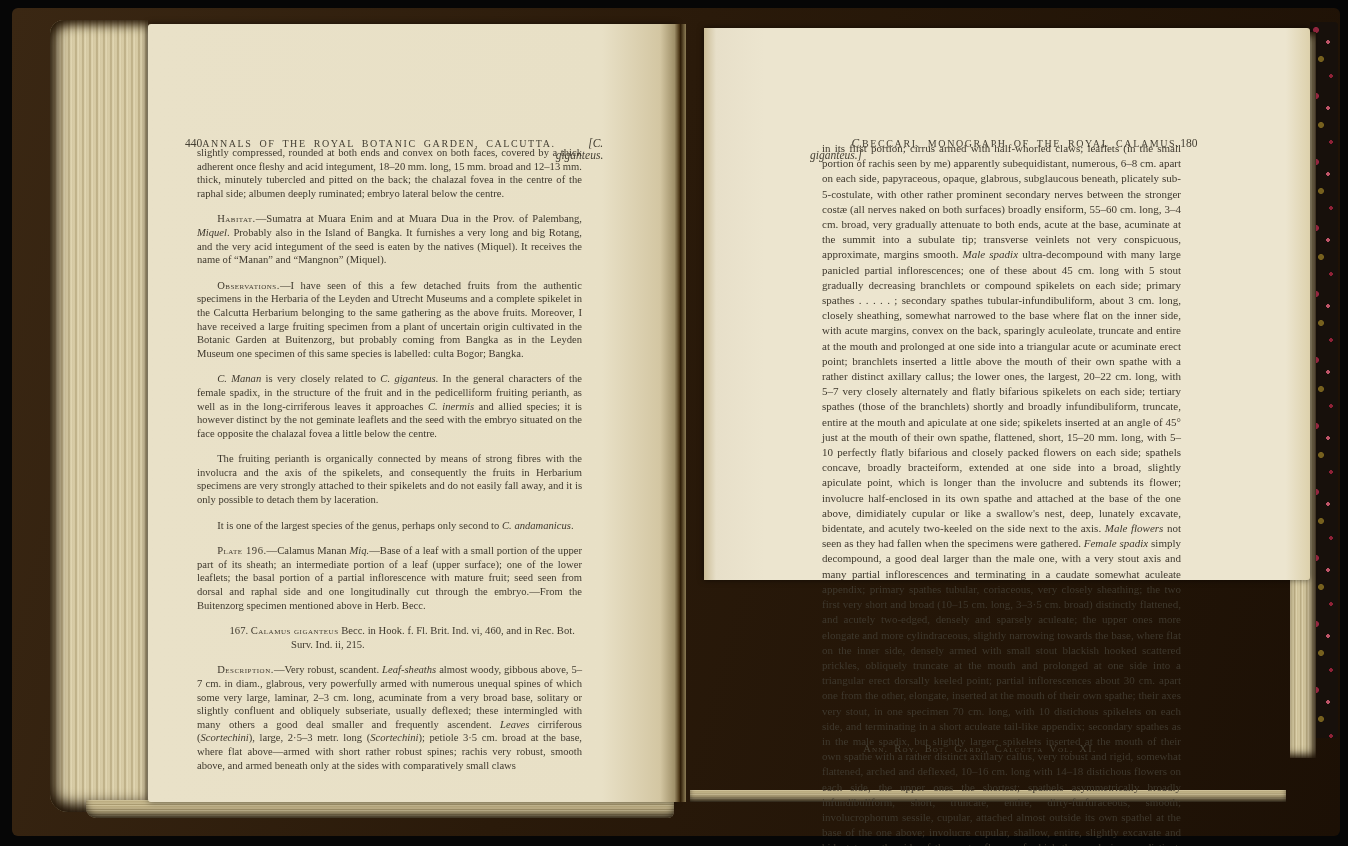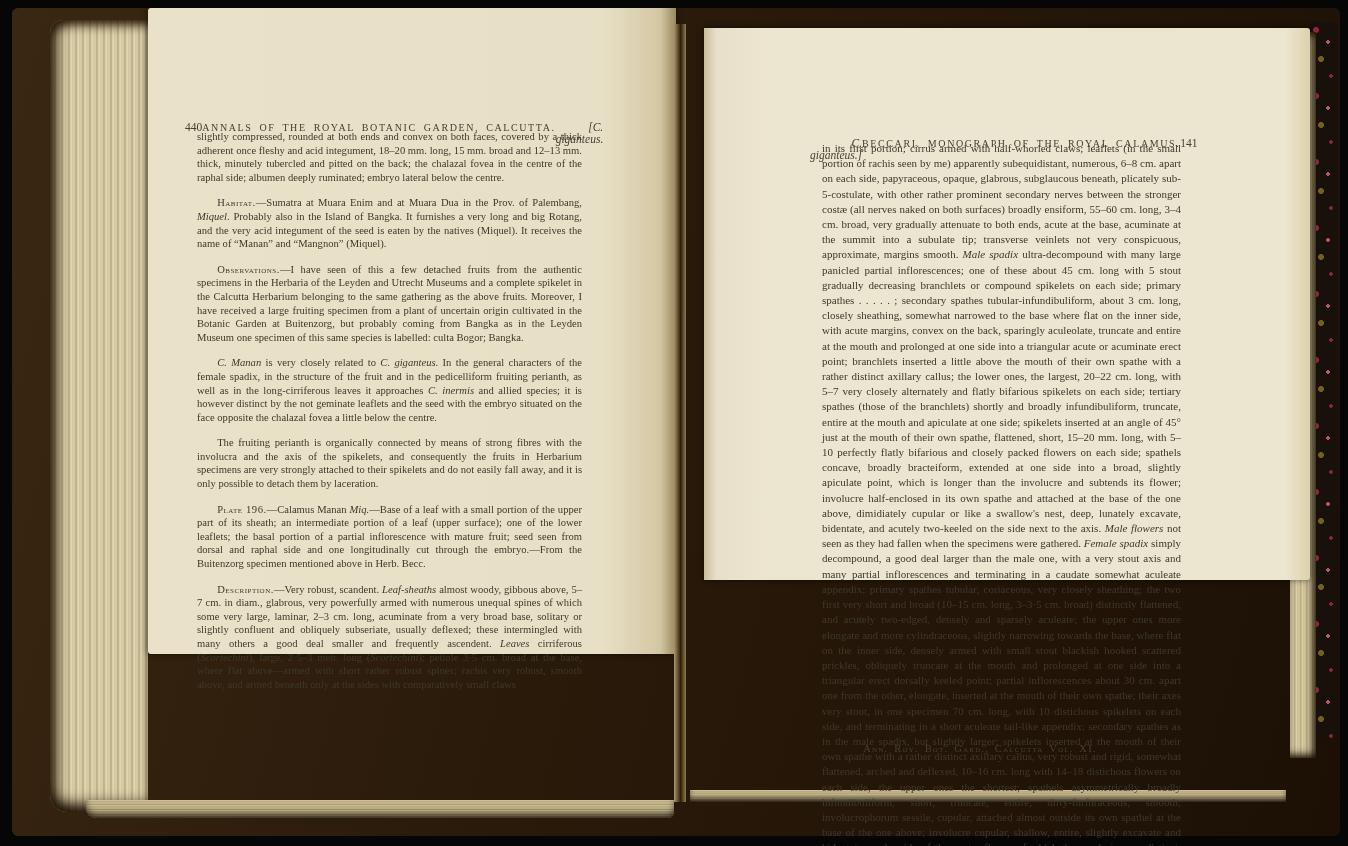--- a/index.html
+++ b/index.html
@@ -27,21 +27,21 @@
           background:repeating-linear-gradient(90deg,#e3d8b4 0px,#c6b88e 2px,#ddd2ac 3px,#ad9e74 5px,#e3d8b4 6px);
           box-shadow:inset -6px 0 8px -3px #1c1005, inset 0 8px 8px -5px #2a1a08, inset 0 -8px 8px -5px #1c1005;}
   .edges-bottom-left{position:absolute;left:86px;top:800px;width:588px;height:18px;
           background:repeating-linear-gradient(180deg,#d9cda6 0px,#b3a376 2px,#d2c59c 3px,#9c8c62 5px);
           border-radius:0 0 6px 10px;box-shadow:inset 0 -6px 8px -3px #120a02;}
   .edges-bottom-right{position:absolute;left:690px;top:790px;width:596px;height:12px;
           background:repeating-linear-gradient(180deg,#d9cda6 0px,#b3a376 2px,#d2c59c 3px,#a08f64 4px);
           box-shadow:inset 0 -5px 6px -2px #120a02;}
   
   .page{position:absolute;color:#3e382d;}
-  .page-left{left:148px;top:8px;width:528px;height:646px;
+  .page-left{left:148px;top:24px;width:528px;height:778px;
           background:linear-gradient(to right,#e9e1c8 0%,#e8e0c6 86%,#d3c6a2 97%,#9a8a62 100%);
           border-radius:3px 0 0 3px;box-shadow:0 0 6px rgba(0,0,0,.55);}
   .page-right{left:704px;top:28px;width:606px;height:552px;
           background:linear-gradient(to right,#cbbd97 0%,#e7dfc9 2%,#ece5cf 10%,#ece5cf 96%,#ddd1ac 100%);
           border-radius:0 3px 3px 0;box-shadow:0 0 6px rgba(0,0,0,.55);}
   .gutter{position:absolute;left:674px;top:24px;width:12px;height:778px;
           background:linear-gradient(to right,#a89972 0%,#4a3414 45%,#2e1d08 55%,#8d7d55 100%);}
   
   .page-header{position:absolute;display:flex;align-items:baseline;font-size:11px;color:#454034;}
   .page-left .page-header{left:37px;top:86px;width:410px;}
@@ -79,31 +79,33 @@
       <span class="pagenum">440</span>
       <span class="running">ANNALS OF THE ROYAL BOTANIC GARDEN, CALCUTTA.</span>
       <span class="hdr-ital">[C. giganteus.</span>
     </div>
     <div class="body">
         <p class="para noindent mb"><span>slightly compressed, rounded at both ends and convex on both faces, covered by a thick adherent once fleshy and acid integument, 18–20 mm. long, 15 mm. broad and 12–13 mm. thick, minutely tubercled and pitted on the back; the chalazal fovea in the centre of the raphal side; albumen deeply ruminated; embryo lateral below the centre.</span></p>
         <p class="para indent mb"><span class="sc">Habitat.</span><span>—Sumatra at Muara Enim and at Muara Dua in the Prov. of Palembang, </span><span class="i">Miquel</span><span>. Probably also in the Island of Bangka. It furnishes a very long and big Rotang, and the very acid integument of the seed is eaten by the natives (Miquel). It receives the name of “Manan” and “Mangnon” (Miquel).</span></p>
         <p class="para indent mb"><span class="sc">Observations.</span><span>—I have seen of this a few detached fruits from the authentic specimens in the Herbaria of the Leyden and Utrecht Museums and a complete spikelet in the Calcutta Herbarium belonging to the same gathering as the above fruits. Moreover, I have received a large fruiting specimen from a plant of uncertain origin cultivated in the Botanic Garden at Buitenzorg, but probably coming from Bangka as in the Leyden Museum one specimen of this same species is labelled: culta Bogor; Bangka.</span></p>
         <p class="para indent"><span class="i">C. Manan</span><span> is very closely related to </span><span class="i">C. giganteus</span><span>. In the general characters of the female spadix, in the structure of the fruit and in the pedicelliform fruiting perianth, as well as in the long-cirriferous leaves it approaches </span><span class="i">C. inermis</span><span> and allied species; it is however distinct by the not geminate leaflets and the seed with the embryo situated on the face opposite the chalazal fovea a little below the centre.</span></p>
         <p class="para indent"><span>The fruiting perianth is organically connected by means of strong fibres with the involucra and the axis of the spikelets, and consequently the fruits in Herbarium specimens are very strongly attached to their spikelets and do not easily fall away, and it is only possible to detach them by laceration.</span></p>
+        <p class="para indent mb"><span>It is one of the largest species of the genus, perhaps only second to </span><span class="i">C. andamanicus</span><span>.</span></p>
         <p class="para indent mb"><span class="sc">Plate 196.</span><span>—Calamus Manan </span><span class="i">Miq.</span><span>—Base of a leaf with a small portion of the upper part of its sheath; an intermediate portion of a leaf (upper surface); one of the lower leaflets; the basal portion of a partial inflorescence with mature fruit; seed seen from dorsal and raphal side and one longitudinally cut through the embryo.—From the Buitenzorg specimen mentioned above in Herb. Becc.</span></p>
+        <p class="para ref-heading"><span>167. </span><span class="sc">Calamus giganteus</span><span> Becc. in Hook. f. Fl. Brit. Ind. vi, 460, and in Rec. Bot. Surv. Ind. ii, 215.</span></p>
         <p class="para indent"><span class="sc">Description.</span><span>—Very robust, scandent. </span><span class="i">Leaf-sheaths</span><span> almost woody, gibbous above, 5–7 cm. in diam., glabrous, very powerfully armed with numerous unequal spines of which some very large, laminar, 2–3 cm. long, acuminate from a very broad base, solitary or slightly confluent and obliquely subseriate, usually deflexed; these intermingled with many others a good deal smaller and frequently ascendent. </span><span class="i">Leaves</span><span> cirriferous (</span><span class="i">Scortechini</span><span>), large, 2·5–3 metr. long (</span><span class="i">Scortechini</span><span>); petiole 3·5 cm. broad at the base, where flat above—armed with short rather robust spines; rachis very robust, smooth above, and armed beneath only at the sides with comparatively small claws</span></p>
       </div>
   </div>
 
   <div class="gutter"></div>
 
   <div class="page page-right">
     <div class="page-header">
       <span class="hdr-ital">C. giganteus.]</span>
       <span class="running">BECCARI. MONOGRAPH OF THE ROYAL CALAMUS.</span>
-      <span class="pagenum">141</span>
+      <span class="pagenum">180</span>
     </div>
     <div class="body">
         <p class="para noindent"><span>in its first portion; cirrus armed with half-whorled claws; leaflets (in the small portion of rachis seen by me) apparently subequidistant, numerous, 6–8 cm. apart on each side, papyraceous, opaque, glabrous, subglaucous beneath, plicately sub-5-costulate, with other rather prominent secondary nerves between the stronger costæ (all nerves naked on both surfaces) broadly ensiform, 55–60 cm. long, 3–4 cm. broad, very gradually attenuate to both ends, acute at the base, acuminate at the summit into a subulate tip; transverse veinlets not very conspicuous, approximate, margins smooth. </span><span class="i">Male spadix</span><span> ultra-decompound with many large panicled partial inflorescences; one of these about 45 cm. long with 5 stout gradually decreasing branchlets or compound spikelets on each side; primary spathes . . . . . ; secondary spathes tubular-infundibuliform, about 3 cm. long, closely sheathing, somewhat narrowed to the base where flat on the inner side, with acute margins, convex on the back, sparingly aculeolate, truncate and entire at the mouth and prolonged at one side into a triangular acute or acuminate erect point; branchlets inserted a little above the mouth of their own spathe with a rather distinct axillary callus; the lower ones, the largest, 20–22 cm. long, with 5–7 very closely alternately and flatly bifarious spikelets on each side; tertiary spathes (those of the branchlets) shortly and broadly infundibuliform, truncate, entire at the mouth and apiculate at one side; spikelets inserted at an angle of 45° just at the mouth of their own spathe, flattened, short, 15–20 mm. long, with 5–10 perfectly flatly bifarious and closely packed flowers on each side; spathels concave, broadly bracteiform, extended at one side into a broad, slightly apiculate point, which is longer than the involucre and subtends its flower; involucre half-enclosed in its own spathe and attached at the base of the one above, dimidiately cupular or like a swallow's nest, deep, lunately excavate, bidentate, and acutely two-keeled on the side next to the axis. </span><span class="i">Male flowers</span><span> not seen as they had fallen when the specimens were gathered. </span><span class="i">Female spadix</span><span> simply decompound, a good deal larger than the male one, with a very stout axis and many partial inflorescences and terminating in a caudate somewhat aculeate appendix; primary spathes tubular, coriaceous, very closely sheathing; the two first very short and broad (10–15 cm. long, 3–3·5 cm. broad) distinctly flattened, and acutely two-edged, densely and sparsely aculeate; the upper ones more elongate and more cylindraceous, slightly narrowing towards the base, where flat on the inner side, densely armed with small stout blackish hooked scattered prickles, obliquely truncate at the mouth and prolonged at one side into a triangular erect dorsally keeled point; partial inflorescences about 30 cm. apart one from the other, elongate, inserted at the mouth of their own spathe; their axes very stout, in one specimen 70 cm. long, with 10 distichous spikelets on each side, and terminating in a short aculeate tail-like appendix; secondary spathes as in the male spadix, but slightly larger; spikelets inserted at the mouth of their own spathe with a rather distinct axillary callus, very robust and rigid, somewhat flattened, arched and deflexed, 10–16 cm. long with 14–18 distichous flowers on each side, the upper ones the shortest; spathels asymmetrically broadly infundibuliform, short, truncate, entire, dirty-furfuraceous, smooth; involucrophorum sessile, cupular, attached almost outside its own spathel at the base of the one above; involucre cupular, shallow, entire, slightly excavate and bidentate on the side of the neuter flower of which the areola is very distinct, lunate and sharply bordered. </span><span class="i">Fruiting perianth</span><span> distinctly pedicelliform, 6 mm. long; tubular cylindraceous, slightly inflated at the base, polished</span></p>
       </div>
     <div class="page-footer">Ann. Roy. Bot. Gard., Calcutta Vol. XI.</div>
   </div>
 </div>
 
 </body></html>

